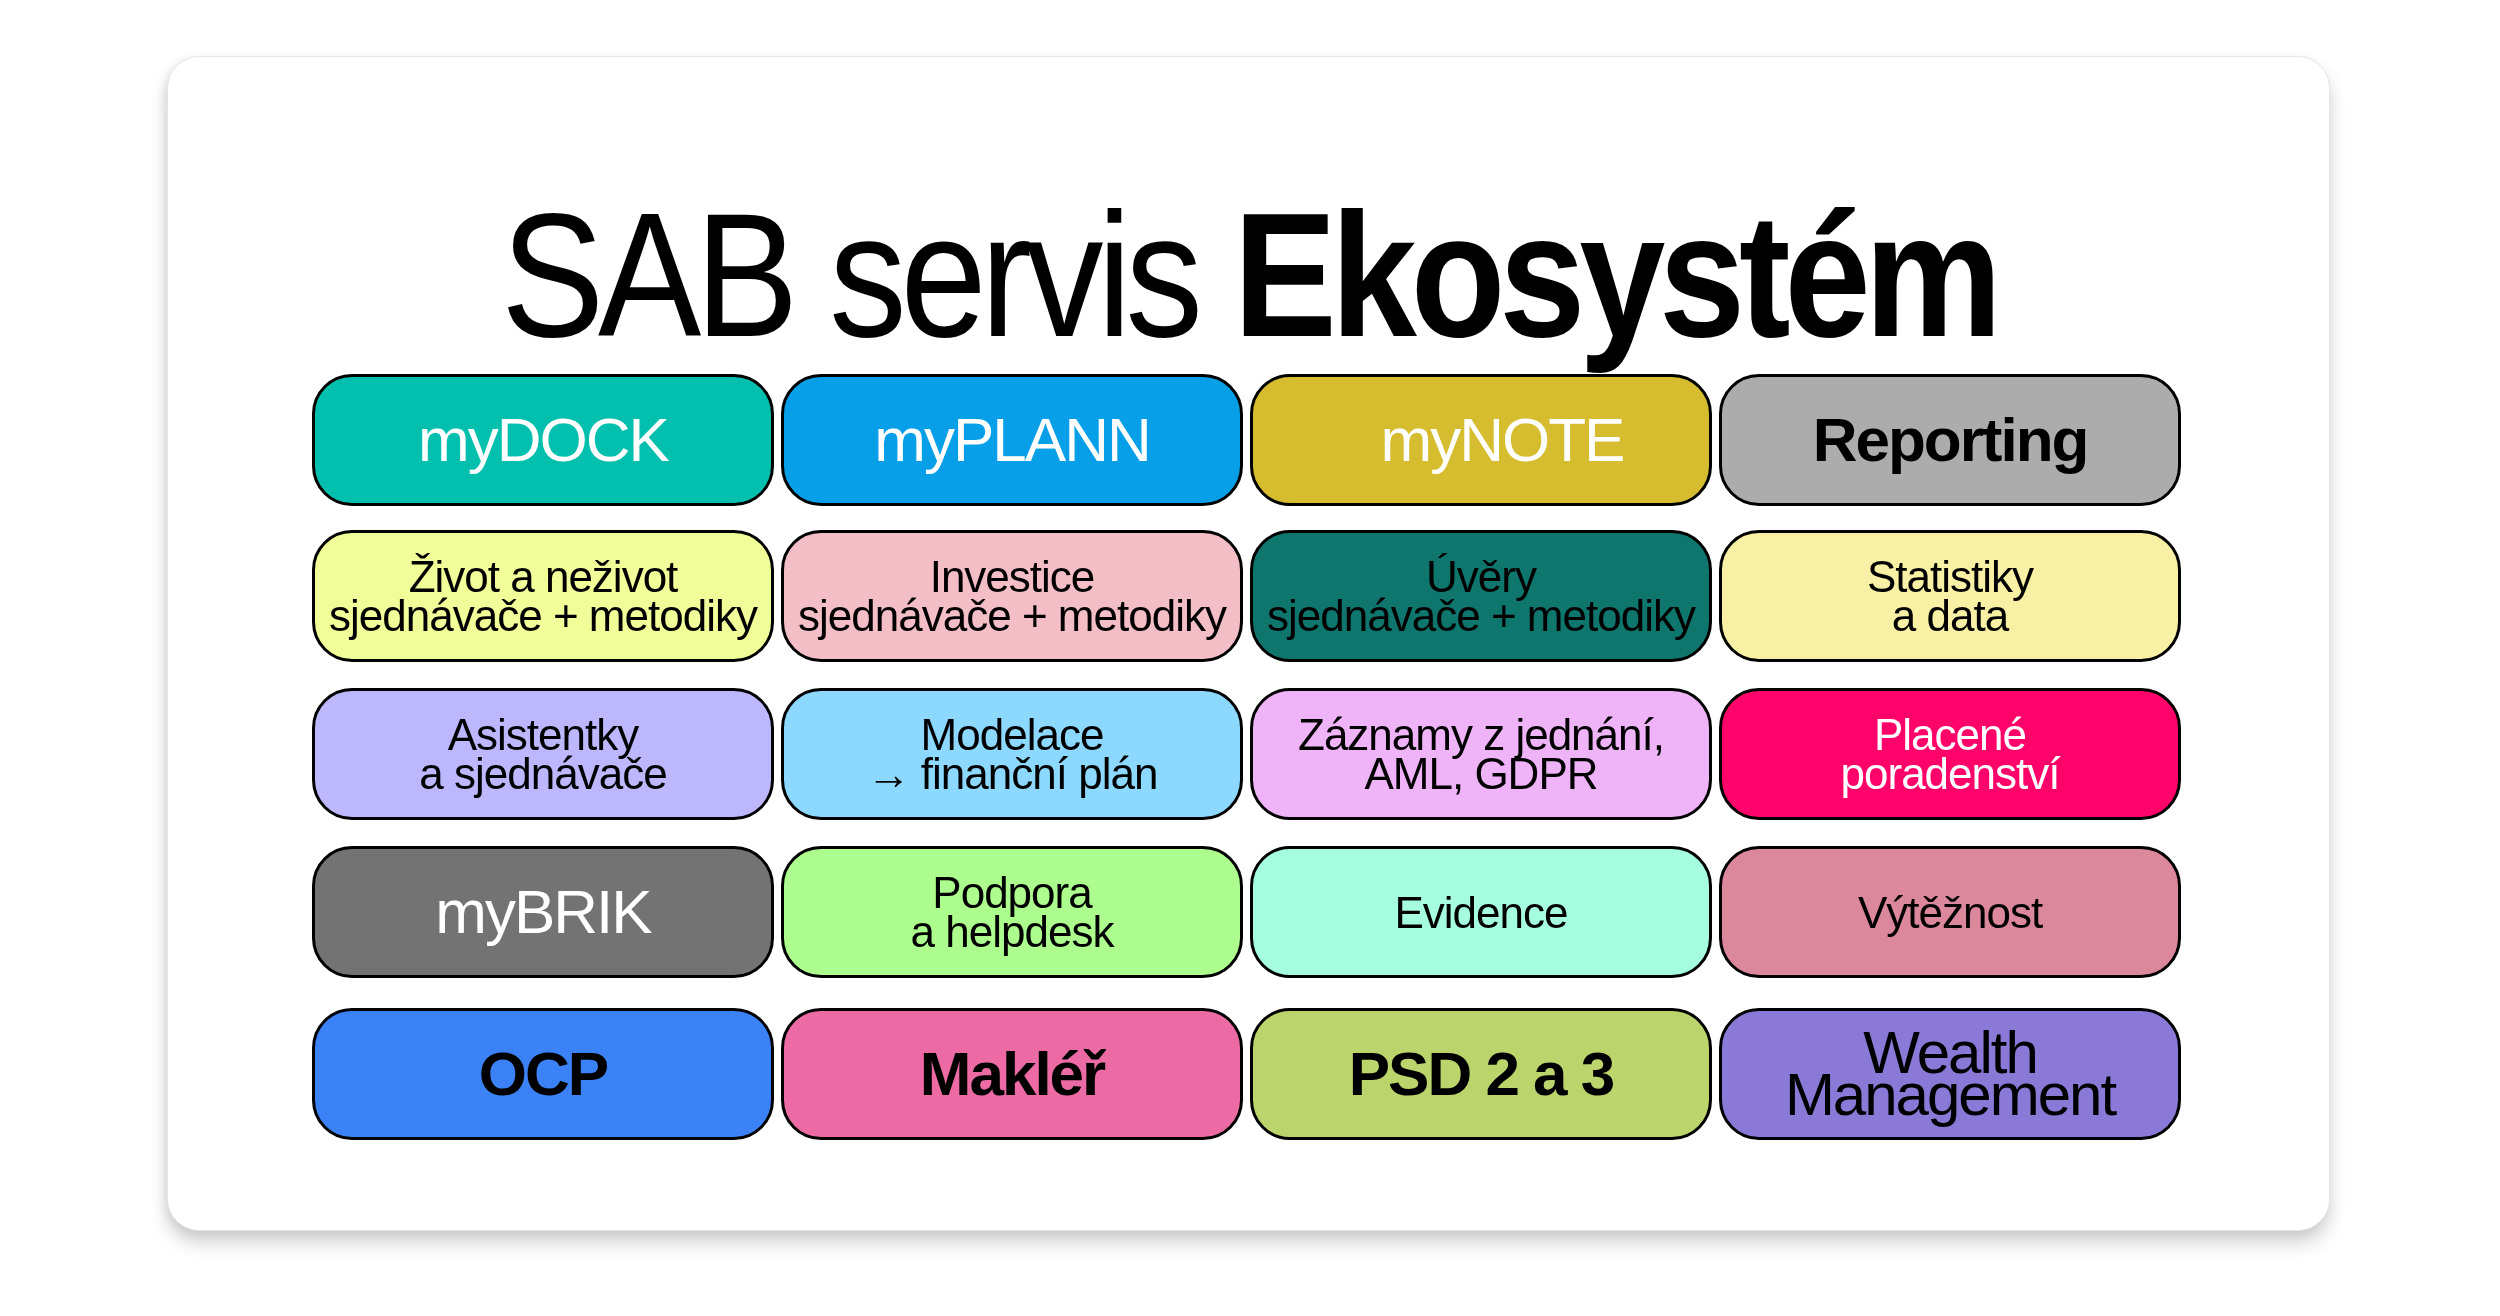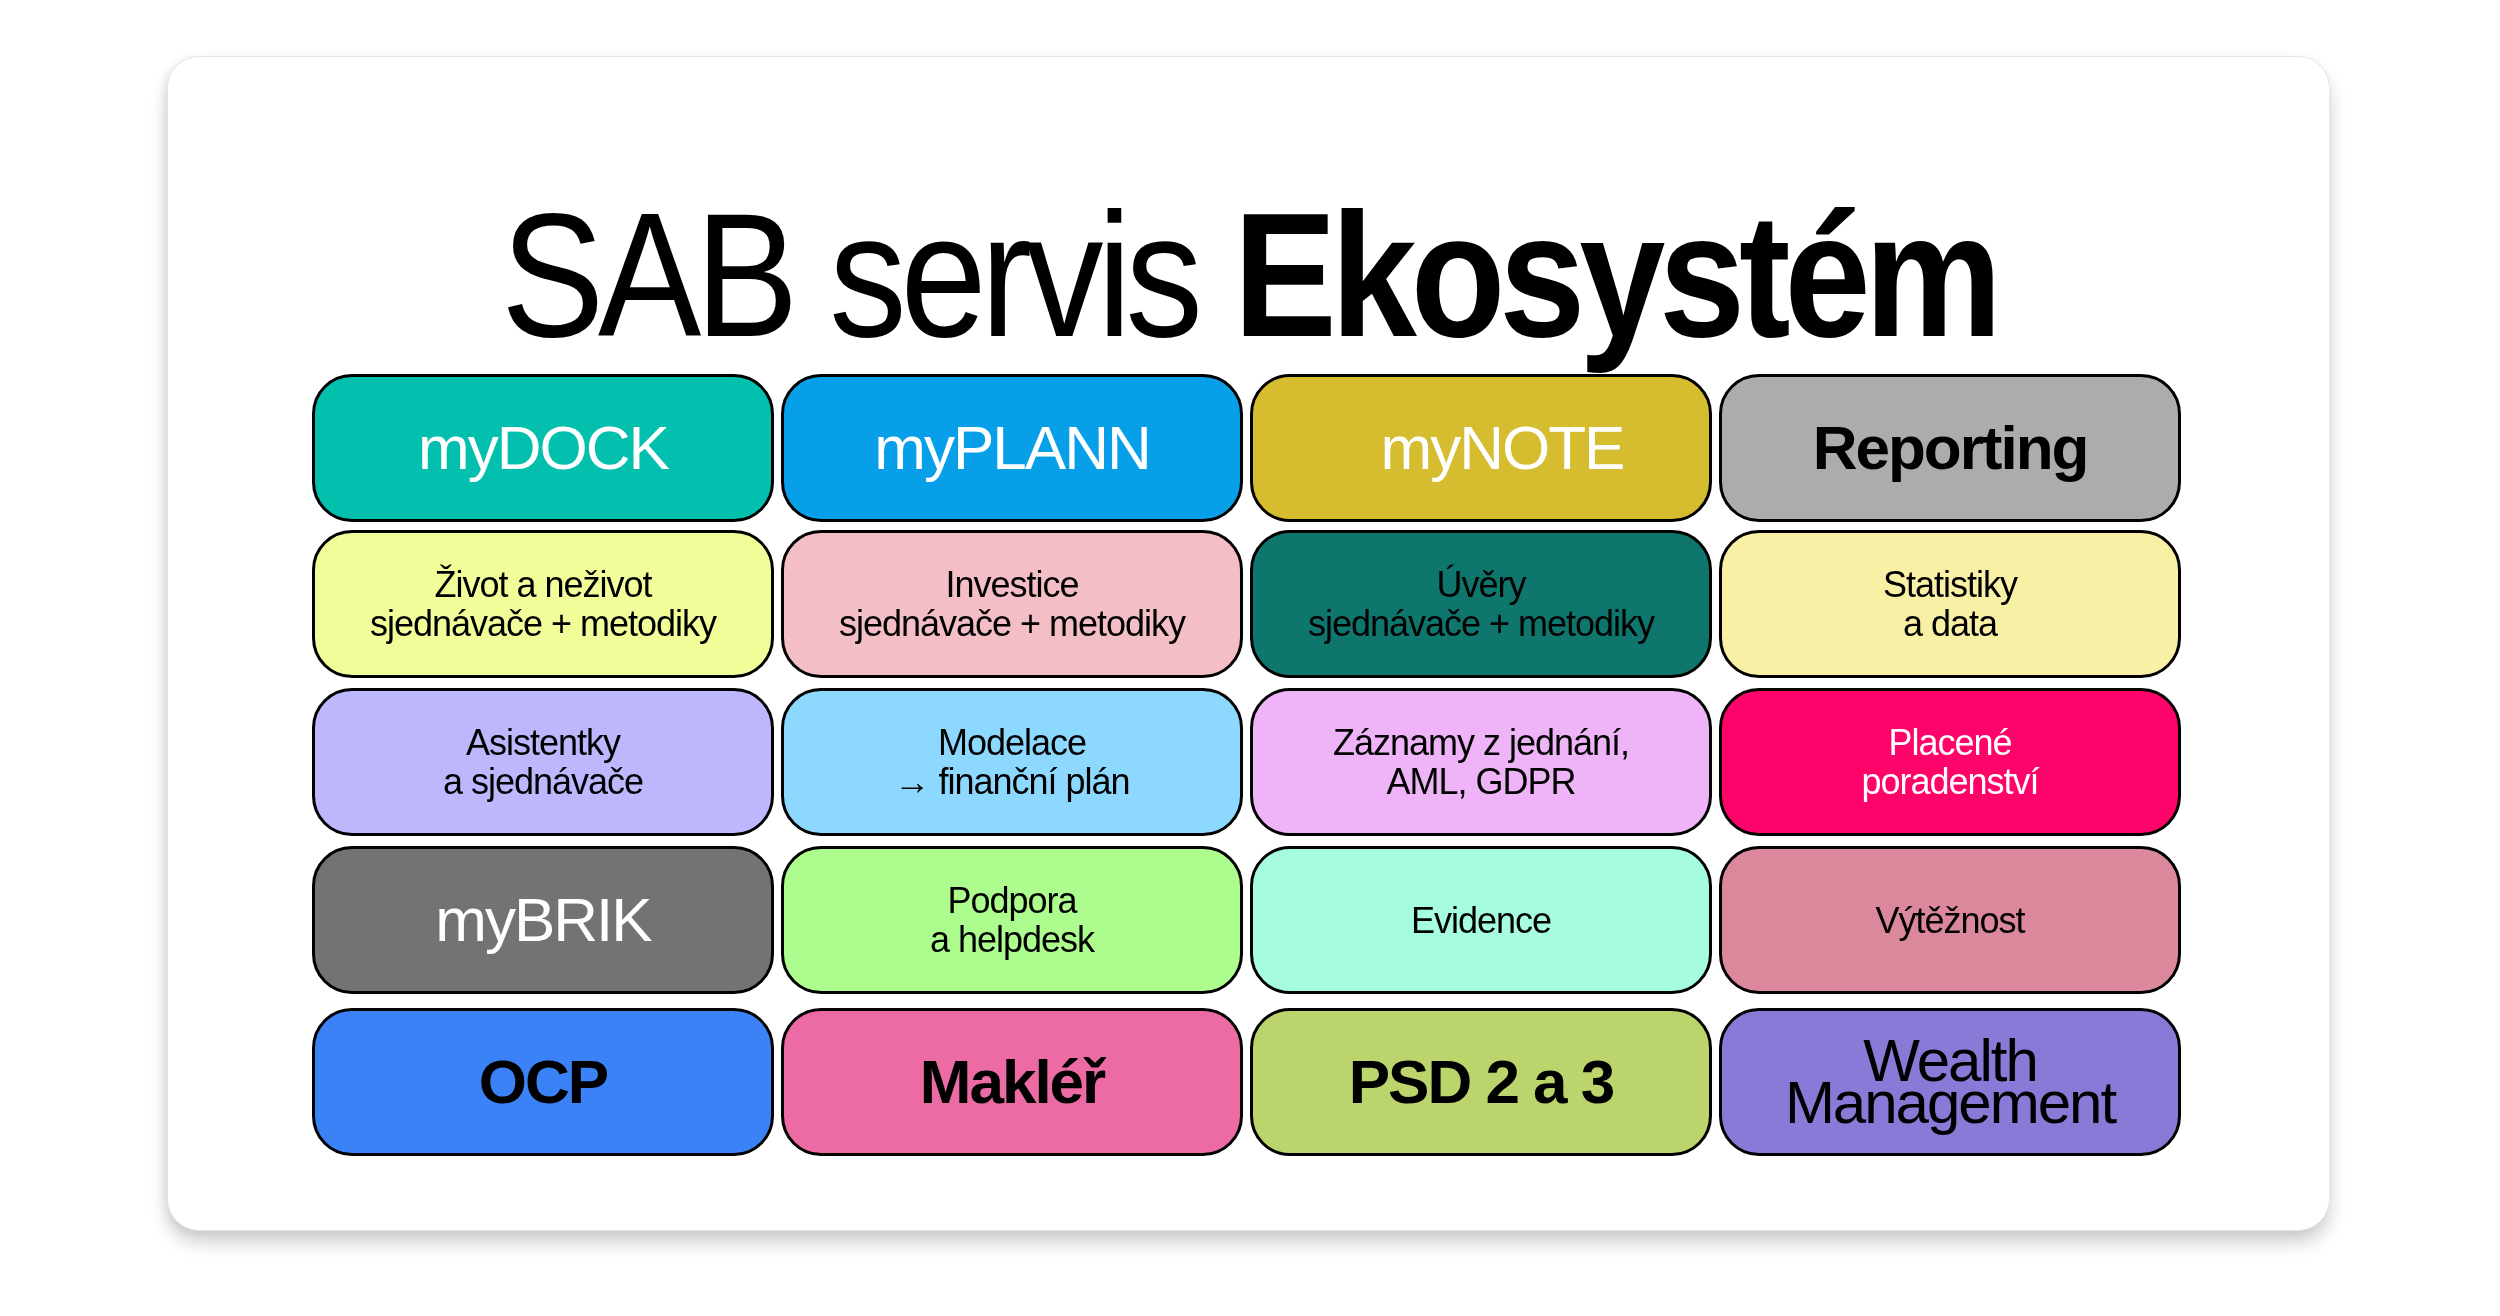--- a/index.html
+++ b/index.html
@@ -42,37 +42,37 @@
 
   .grid {
     position: absolute;
     left: 312px;
     top: 374px;
     width: 1876px;
   }
   .tile {
     position: absolute;
     width: 462px;
-    height: 148px;
+    height: 132px;
     border: 3px solid #000;
     border-radius: 40px;
     box-sizing: border-box;
     display: flex;
     align-items: center;
     justify-content: center;
     text-align: center;
     cursor: pointer;
   }
   .tile .label {
     display: block;
     white-space: pre-line;
     color: #000;
   }
   .tile.small .label {
-    font-size: 36px;
+    font-size: 44px;
     line-height: 39px;
     letter-spacing: -1px;
     font-weight: 400;
   }
   .tile.big .label {
     font-size: 62px;
     line-height: 64px;
     letter-spacing: -2px;
     font-weight: 400;
   }

